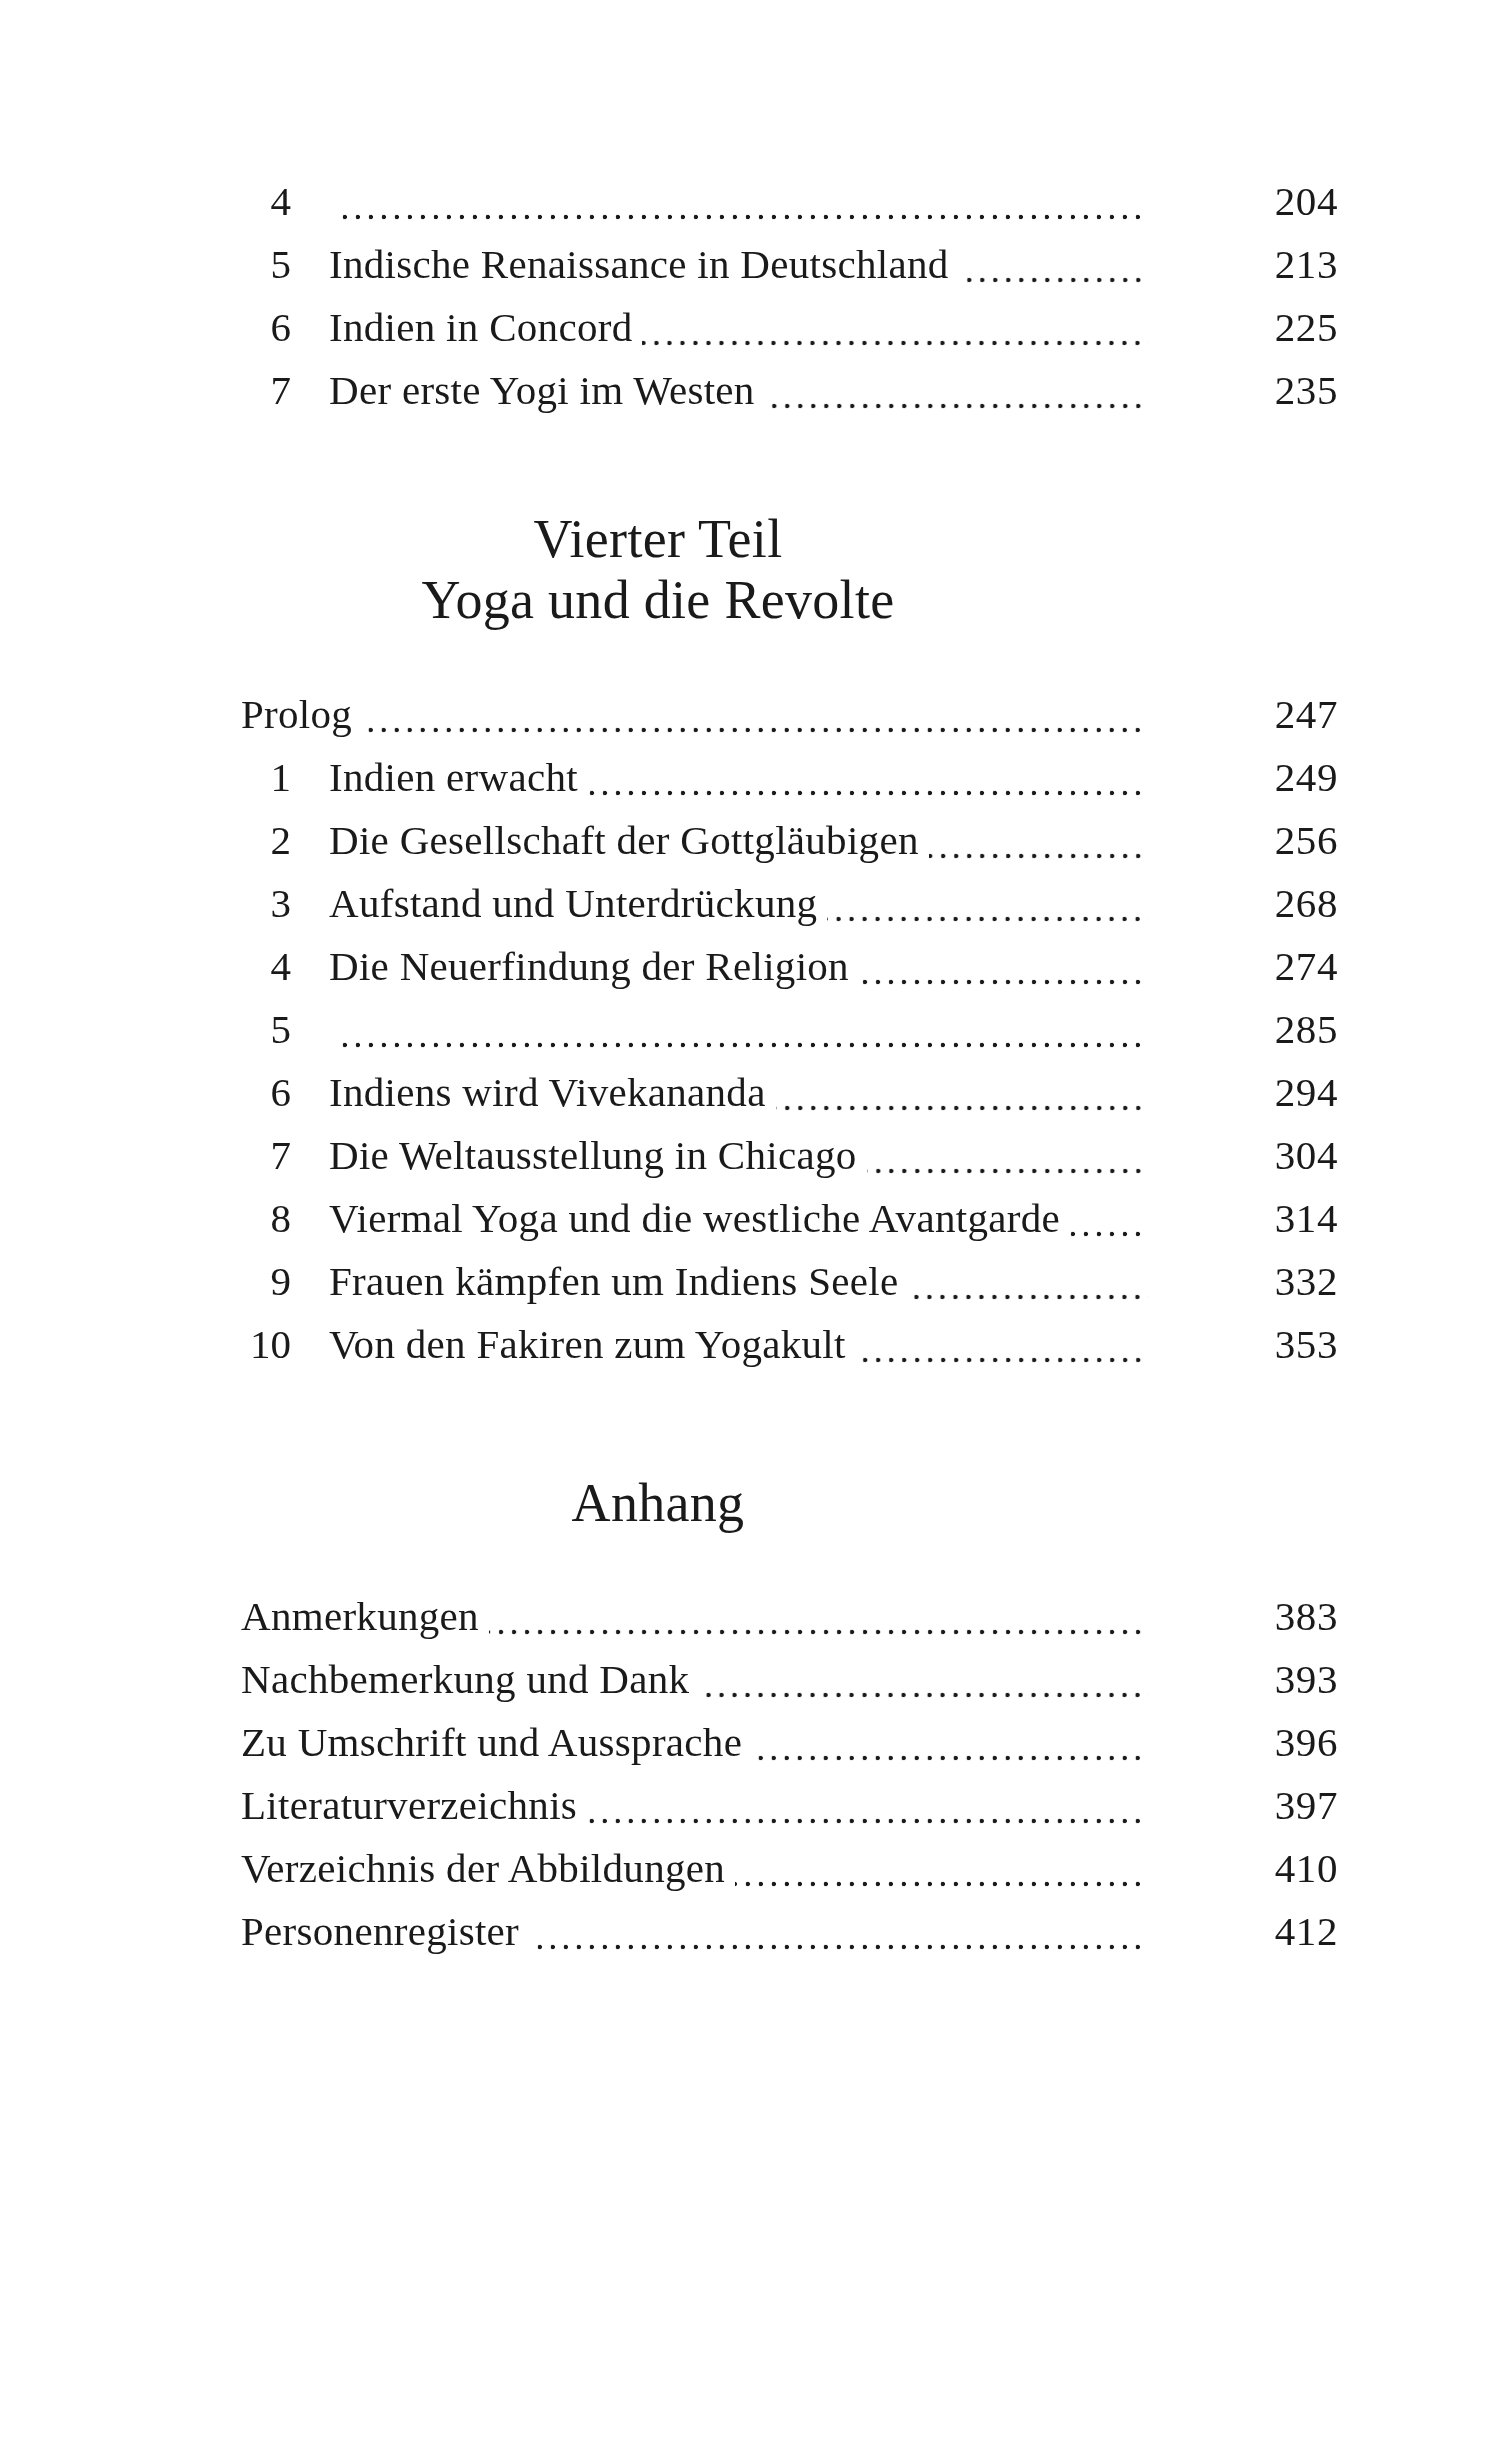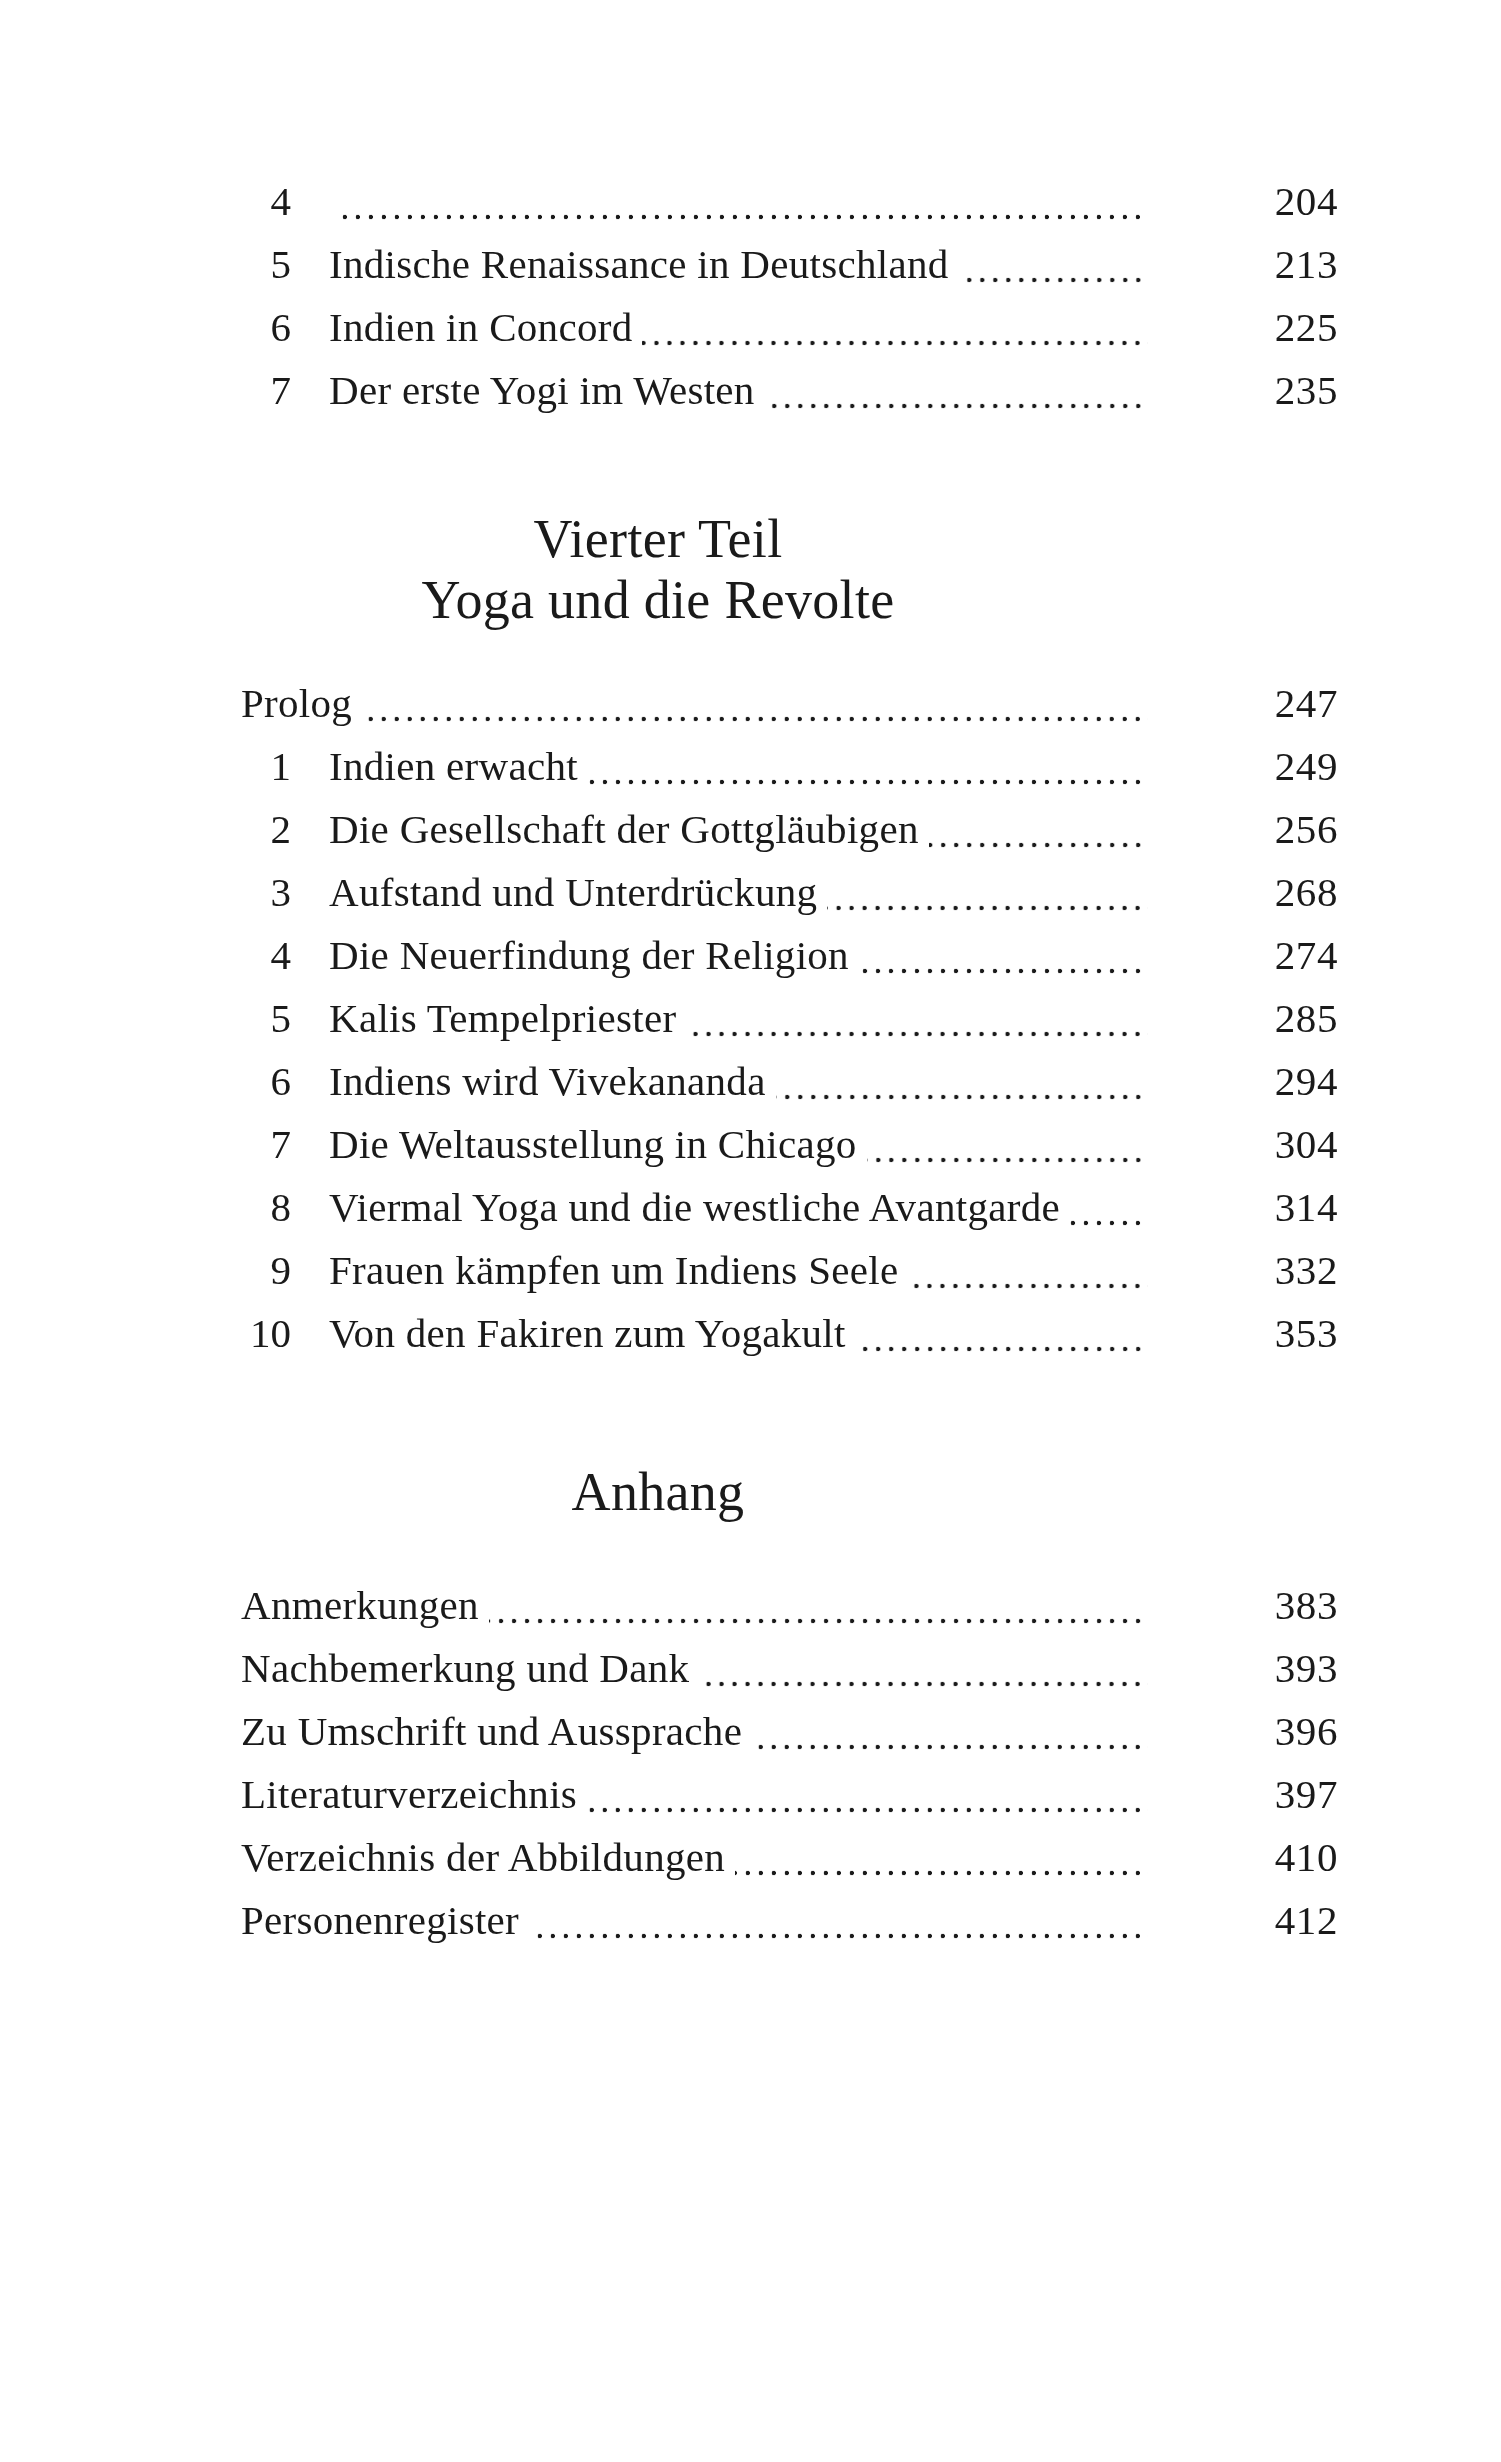--- a/index.html
+++ b/index.html
@@ -66,21 +66,21 @@
     text-align: center;
     font-size: 54px;
   }
   .heading-line {
     height: 61px;
     line-height: 61px;
     letter-spacing: 0.3px;
   }
   
   .sec-1 { margin-top: 87px; }  
-  .sec-2 { margin-top: 41px;  }  
+  .sec-2 { margin-top: 52px;  }  
   .sec-3 { margin-top: 97px; }  
   .sec-4 { margin-top: 51px;  }  
 </style>
 </head>
 <body>
 
 <main class="page">
   <div class="toc">
       <div class="entries sec-0">
   <div class="row">
@@ -145,21 +145,20 @@
 
   <div class="row">
     <span class="num">4</span>
     <span class="title">Die Neuerfindung der Religion</span>
     <span class="leader"></span>
     <span class="pagenum">274</span>
   </div>
 
   <div class="row">
     <span class="num">5</span>
-    <span class="title">Kalis Tempelpriester</span>
     <span class="leader"></span>
     <span class="pagenum">285</span>
   </div>
 
   <div class="row">
     <span class="num">6</span>
     <span class="title">Indiens wird Vivekananda</span>
     <span class="leader"></span>
     <span class="pagenum">294</span>
   </div>

